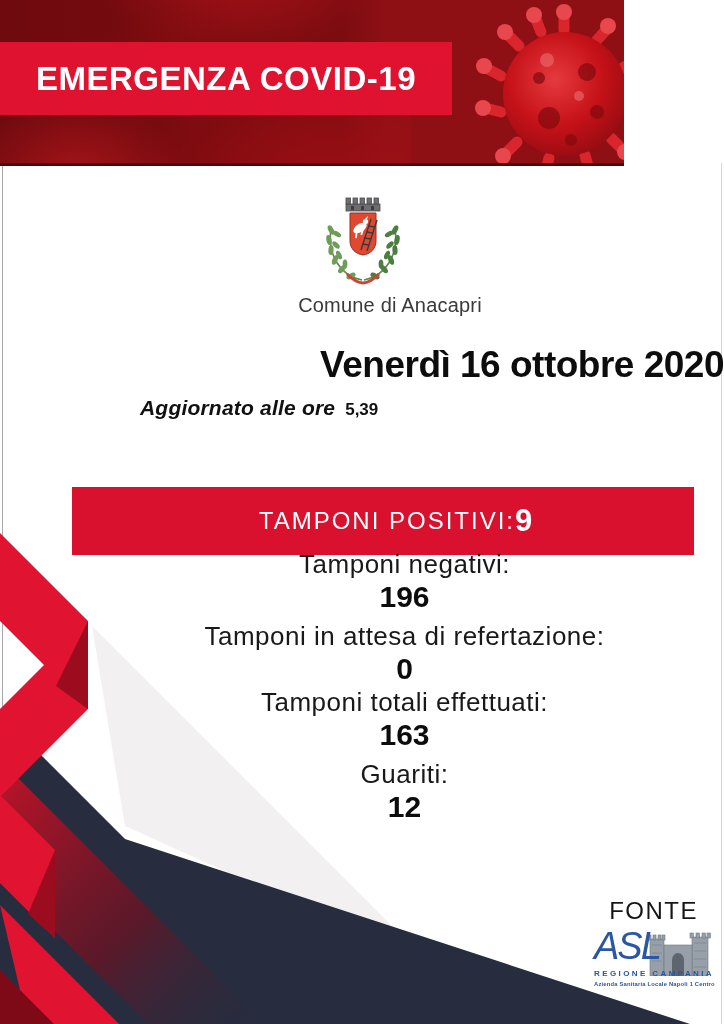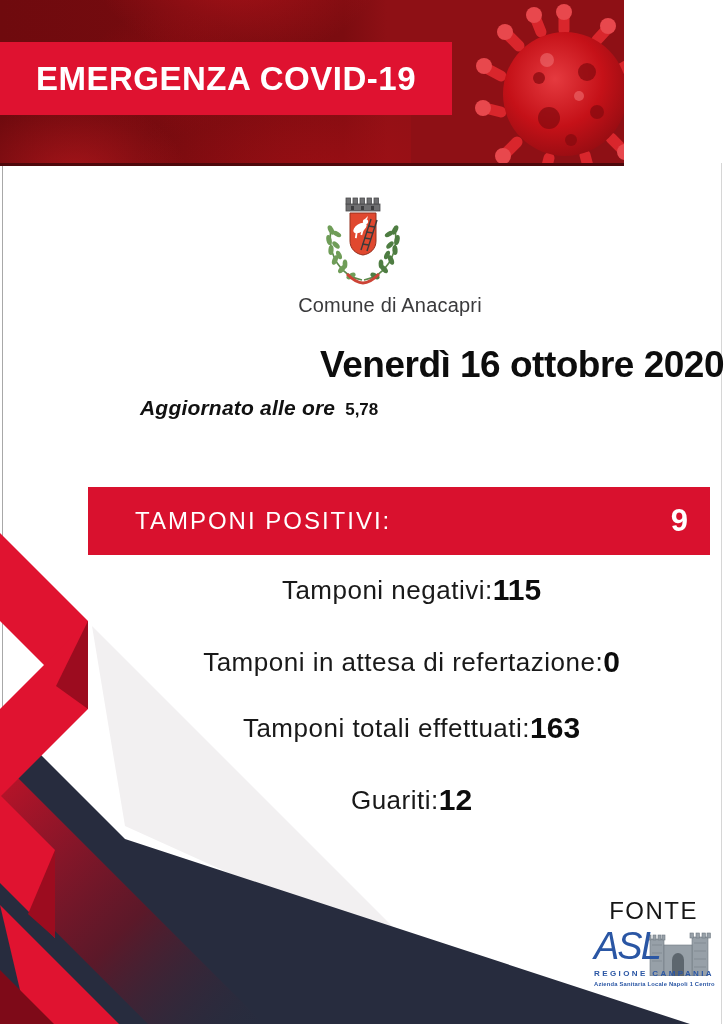--- a/index.html
+++ b/index.html
@@ -45,30 +45,30 @@
     font-size:37px;font-weight:700;color:#0d0d0d;letter-spacing:-.5px;z-index:2;
   }
   .updated-line{
     position:absolute;left:140px;top:396px;z-index:2;display:flex;align-items:baseline;gap:10px;
   }
   .updated-label{font-size:21px;font-weight:700;font-style:italic;color:#111;letter-spacing:.2px;}
   .updated-time{font-size:17px;font-weight:700;color:#111;}
 
   
   .stat-bar{
-    position:absolute;left:88px;top:487px;width:622px;height:68px;background:#d9112e;z-index:2;
-    display:flex;align-items:center;justify-content:space-between;
+    position:absolute;left:72px;top:487px;width:622px;height:68px;background:#d9112e;z-index:2;
+    display:flex;align-items:center;justify-content:center;
     padding:0 22px 0 47px;box-sizing:border-box;
   }
   .stat-bar .lbl{color:#fff;font-size:24px;letter-spacing:2px;font-weight:400;}
   .stat-bar .val{color:#fff;font-size:31px;font-weight:700;}
   .stat-row{
-    position:absolute;left:88px;width:622px;height:48px;z-index:2;
-    display:flex;align-items:center;justify-content:center;
-    padding:0 22px 0 47px;box-sizing:border-box;background:transparent;
+    position:absolute;left:81px;width:622px;height:48px;z-index:2;
+    display:flex;align-items:center;justify-content:flex-end;
+    padding:0 22px 0 47px;box-sizing:border-box;background:transparent;flex-direction:column;
   }
   .stat-row .lbl{color:#191919;font-size:26px;letter-spacing:.5px;font-weight:400;}
   .stat-row .val{color:#0c0c0c;font-size:30px;font-weight:700;}
   .row-0{top:566px;} .row-1{top:638px;} .row-2{top:704px;} .row-3{top:776px;}
 
   
   .corner-art{position:absolute;left:0;top:514px;width:724px;height:510px;z-index:1;pointer-events:none;}
 
   
   .fonte{
@@ -223,30 +223,30 @@
       <path d="M30,82 C36,88 42,91 46,91"></path>
       <path d="M62,82 C56,88 50,91 46,91"></path>
     </g>
   </svg>
 
   <div class="comune-name">Comune di Anacapri</div>
 
   <div class="date-heading">Venerdì 16 ottobre 2020</div>
   <div class="updated-line">
     <span class="updated-label">Aggiornato alle ore</span>
-    <span class="updated-time">5,78</span>
+    <span class="updated-time">5,39</span>
   </div>
 
   <div class="stat-bar">
     <span class="lbl">TAMPONI POSITIVI:</span>
     <span class="val">9</span>
   </div>
   <div class="stat-row row-0">
     <span class="lbl">Tamponi negativi:</span>
-    <span class="val">115</span>
+    <span class="val">196</span>
   </div>
   <div class="stat-row row-1">
     <span class="lbl">Tamponi in attesa di refertazione:</span>
     <span class="val">0</span>
   </div>
   <div class="stat-row row-2">
     <span class="lbl">Tamponi totali effettuati:</span>
     <span class="val">163</span>
   </div>
   <div class="stat-row row-3">

